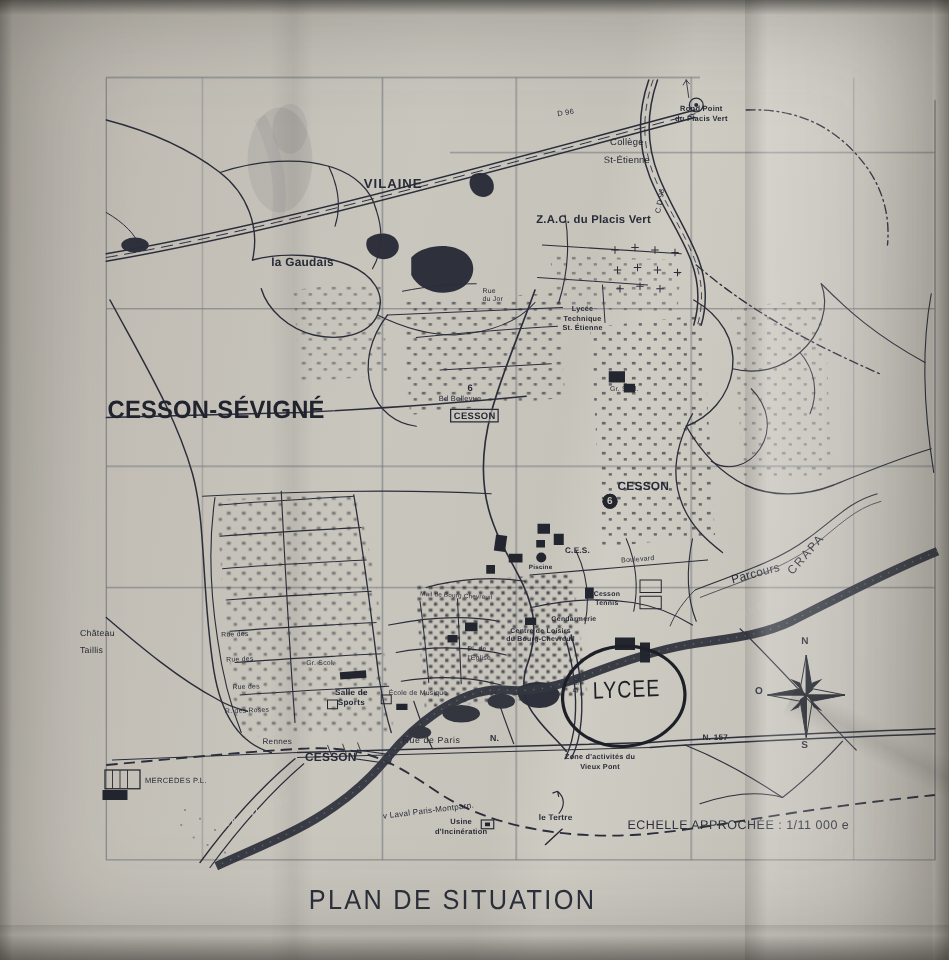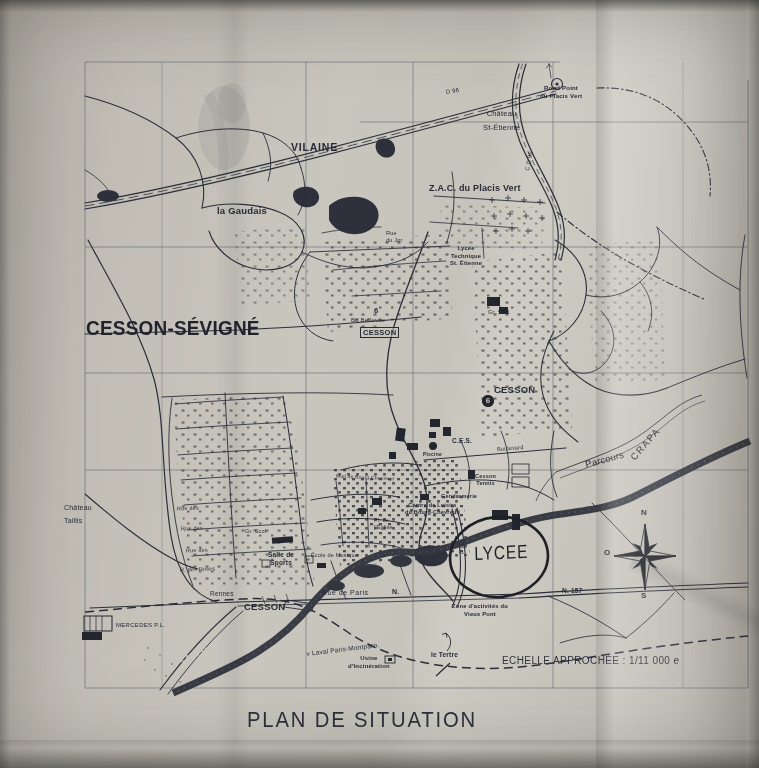--- a/index.html
+++ b/index.html
@@ -263,25 +263,25 @@
         <circle cx="180" cy="682" r=".9"></circle>
     <circle cx="145" cy="660" r=".9"></circle>
         <circle cx="190" cy="688" r=".9"></circle>
         <circle cx="200" cy="680" r=".9"></circle>
   </g>
 </svg>
 
 <div class="lb b" style="left:291px;top:141px;font-size:10.5px;letter-spacing:.8px;">VILAINE</div>
 <div class="lb b ctr" style="left:540px;top:84px;font-size:6px;line-height:1.35;">Rond Point
 du Placis Vert</div>
-<div class="lb ctr" style="left:483px;top:107px;font-size:7.5px;line-height:1.85;">Château
+<div class="lb ctr" style="left:483px;top:107px;font-size:7.5px;line-height:1.85;">Collège
 St-Étienne</div>
 <div class="lb" style="left:446px;top:88px;font-size:6px;transform:rotate(-9deg);">D 96</div>
 <div class="lb" style="left:524px;top:170px;font-size:6px;transform:rotate(-79deg);transform-origin:0 0;">C.D 96</div>
-<div class="lb b" style="left:429px;top:183px;font-size:9px;">Z.A.C. du Placis Vert</div>
+<div class="lb b" style="left:429px;top:170px;font-size:9px;">Z.A.C. du Placis Vert</div>
 <div class="lb b" style="left:217px;top:205px;font-size:9.5px;">la Gaudais</div>
 <div class="lb" style="left:386px;top:230px;font-size:5.5px;line-height:1.2;">Rue
 du Jor</div>
 <div class="lb b ctr" style="left:450px;top:245px;font-size:5.8px;line-height:1.3;">Lycée
 Technique
 St. Étienne</div>
 <div class="lb b" style="left:86px;top:316px;font-size:20px;transform:scaleX(.95);transform-origin:0 0;color:#21242f;">CESSON-SÉVIGNÉ</div>
 <div class="lb" style="left:351px;top:317px;font-size:6px;">Bd Bellevue</div>
 <div class="lb b boxed" style="left:360px;top:327px;font-size:7.5px;letter-spacing:.3px;">CESSON</div>
 <div class="lb b" style="left:374px;top:306px;font-size:7.5px;">6</div>

